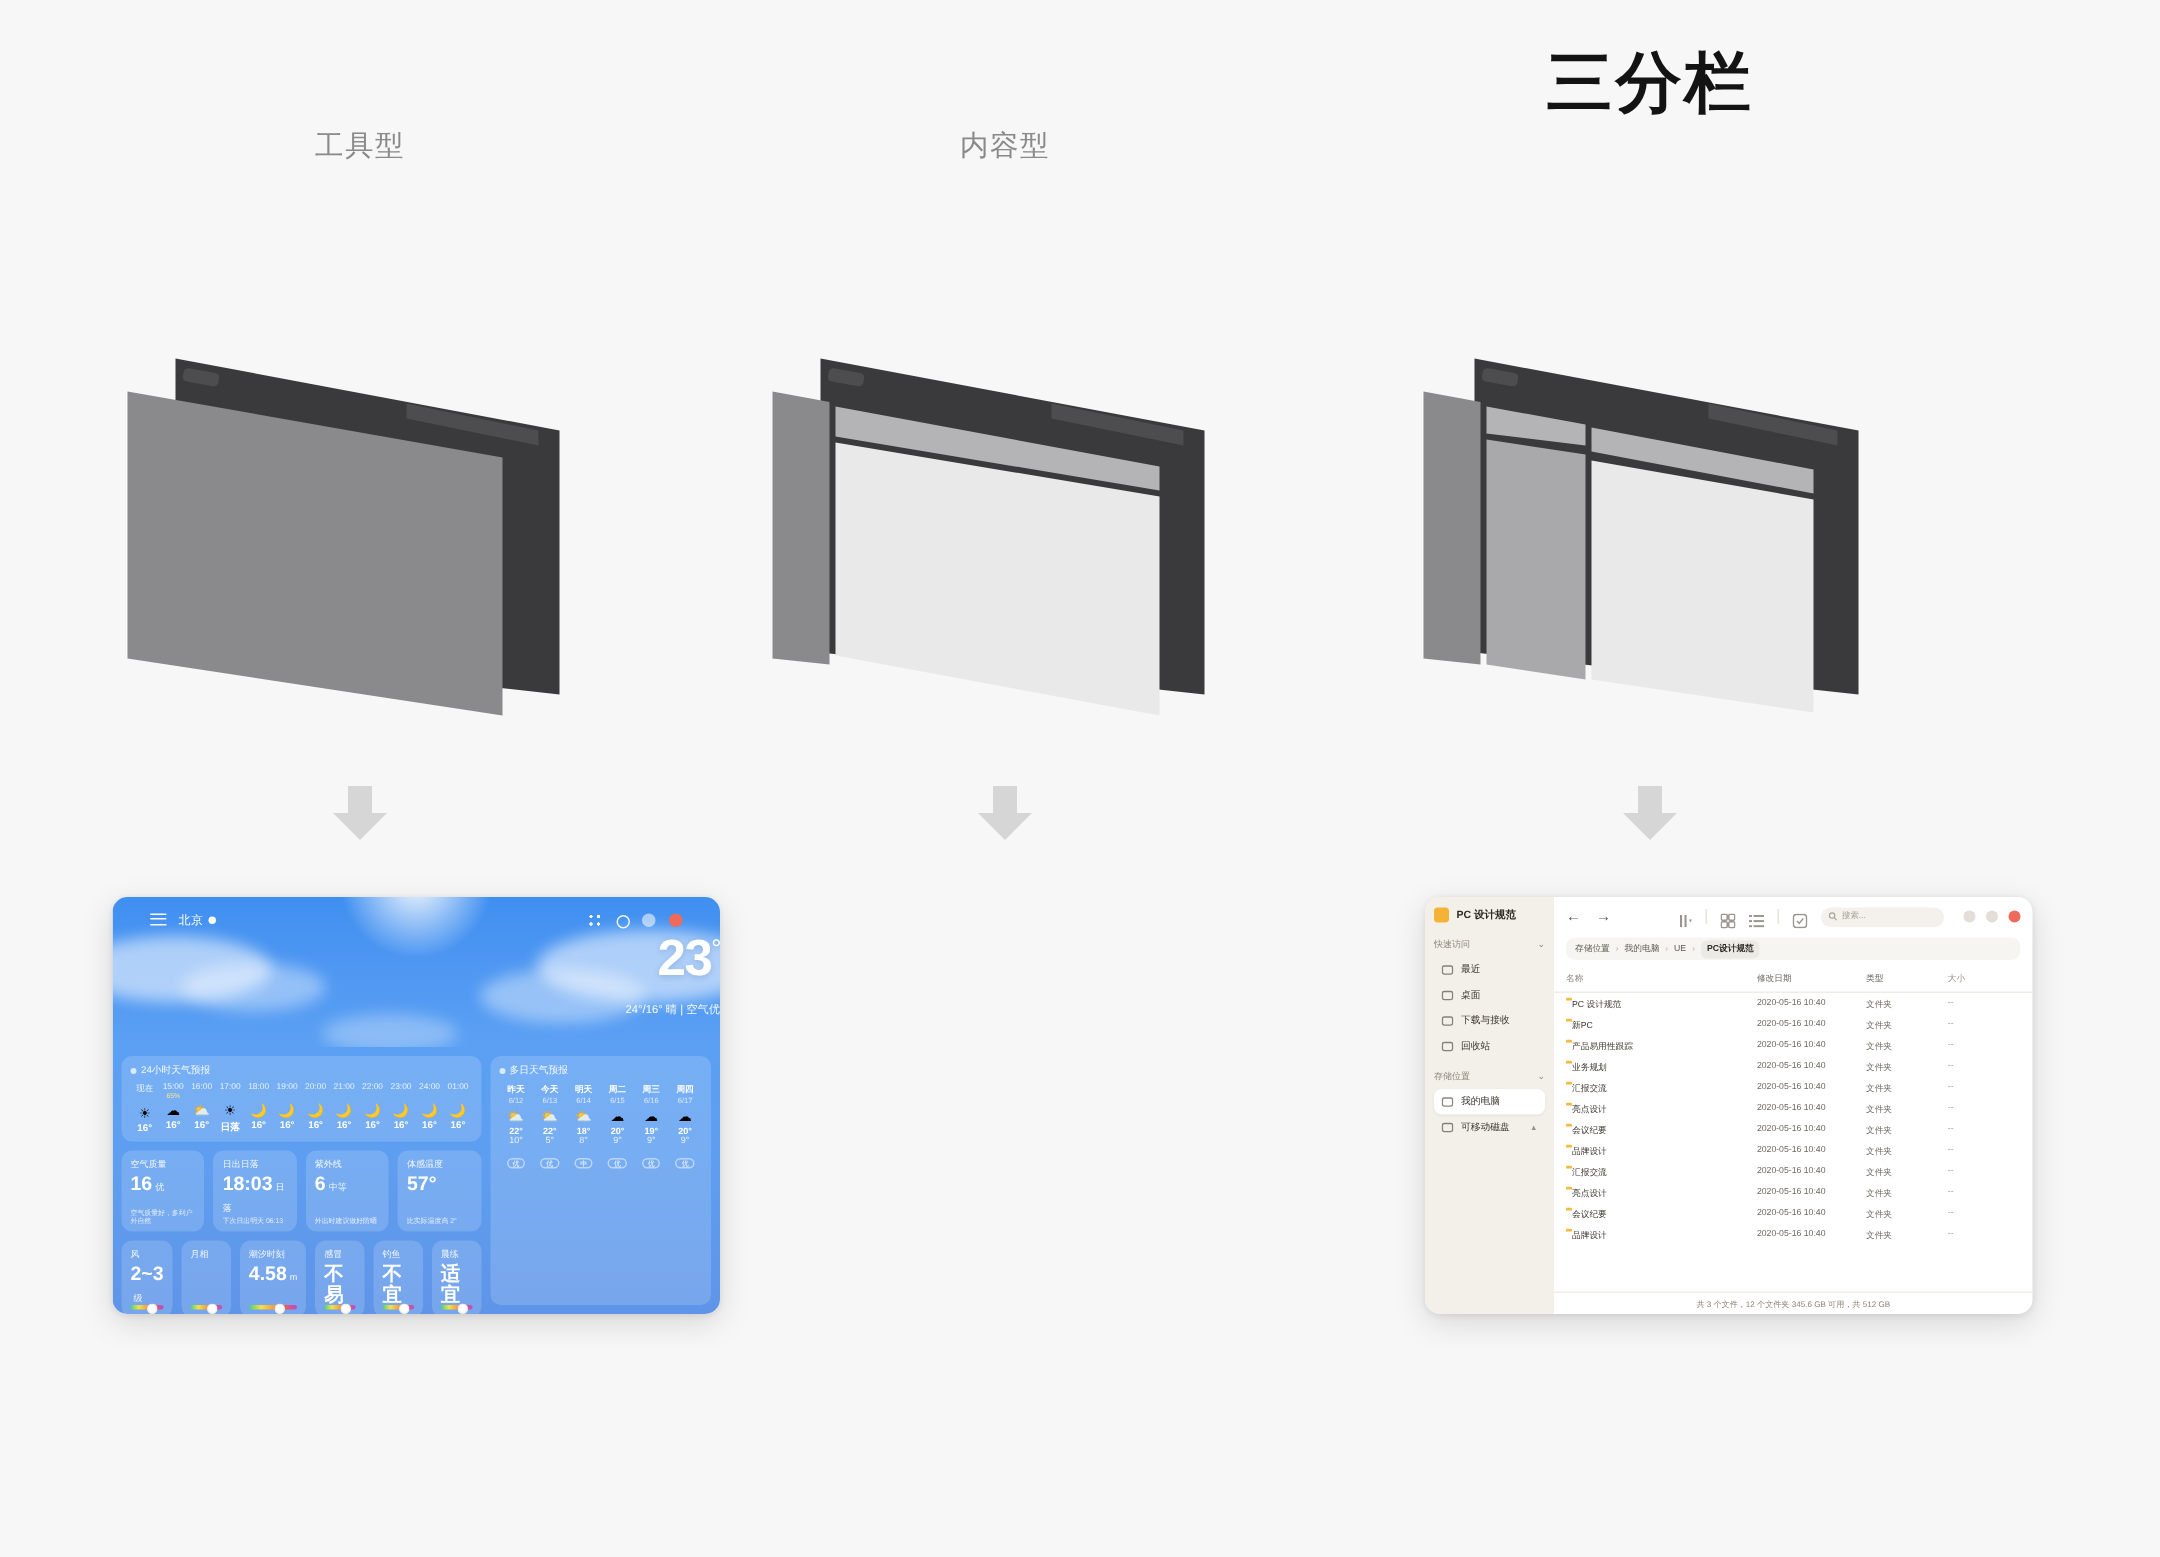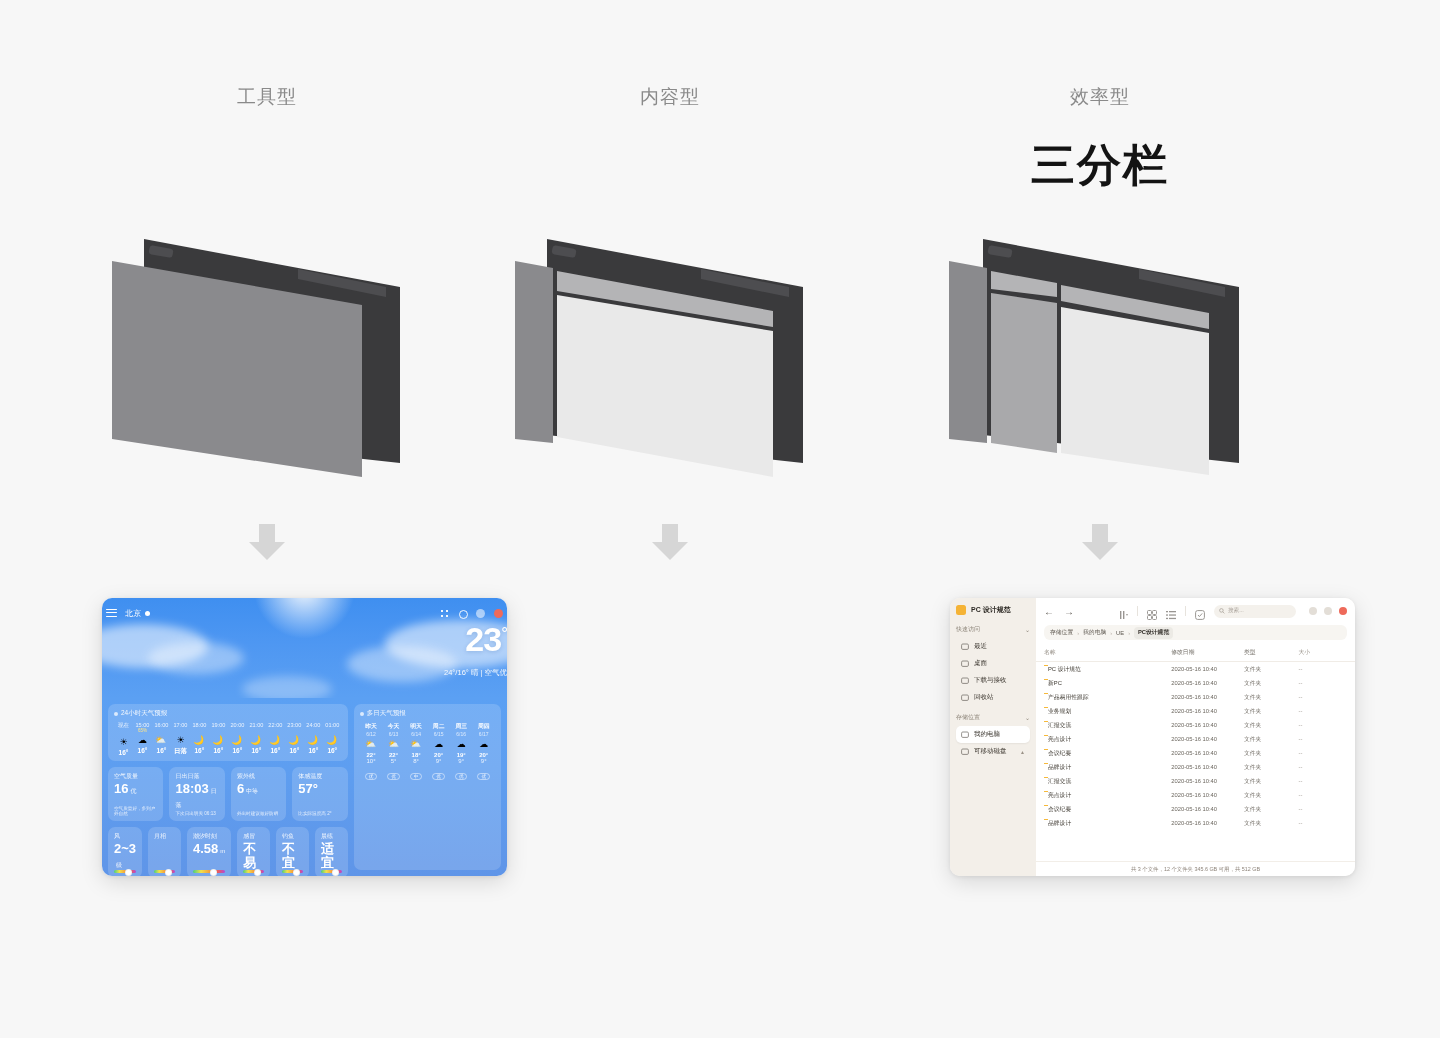--- a/index.html
+++ b/index.html
@@ -6,21 +6,21 @@
   html, body {
     width: 1440px; height: 1038px;
     background: #f7f7f7;
     font-family: "Liberation Sans", "DejaVu Sans", sans-serif;
     overflow: hidden;
   }
   .page { position: relative; width: 1440px; height: 1038px; }
 
   
   .col { position: absolute; top: 0; width: 480px; height: 1038px; }
-  .col1 { left: 0; margin-left: 27px; }
+  .col1 { left: 0; }
   .col2 { left: 430px; }
   .col3 { left: 860px; }
 
   .kicker {
     text-align: center; color: #8a8a8a; font-size: 19px;
     letter-spacing: 1px; margin-top: 84px; font-weight: 400;
   }
   .headline {
     text-align: center; color: #131313; font-size: 44px;
     font-weight: 700; letter-spacing: 2px; margin-top: 26px;
@@ -48,21 +48,21 @@
       radial-gradient(circle at 50% -10%, rgba(255,255,255,.95) 0%, rgba(255,255,255,0) 22%),
       linear-gradient(180deg,#3f8ff0 0%, #4e97f2 45%, #5ba0f3 100%);
     overflow: hidden;
   }
   .cloud {
     position: absolute; background: rgba(255,255,255,.55);
     border-radius: 50%; filter: blur(5px);
   }
   .wx-top {
     position: absolute; top: 7px; left: 0; right: 0; height: 16px;
-    display: flex; align-items: center; padding: 0 4px; z-index: 5;
+    display: flex; align-items: center; padding: 0 25px; z-index: 5;
   }
   .wx-menu { width: 11px; height: 9px; position: relative; }
   .wx-menu i { position: absolute; left: 0; width: 11px; height: 1.4px; background: #fff; border-radius: 1px;}
   .wx-menu i:nth-child(1){top:0} .wx-menu i:nth-child(2){top:3.6px} .wx-menu i:nth-child(3){top:7.2px}
   .wx-city { color:#fff; font-size: 8px; margin-left: 8px; font-weight: 500; letter-spacing:.3px;}
   .wx-pin { width: 5px; height:5px; border-radius:50%; background:#fff; display:inline-block; margin-left:3px; vertical-align:middle;}
   .wx-winbtns { margin-left: auto; display:flex; align-items:center; gap:9px; }
   .wx-ic { width: 9px; height: 9px; opacity:.92; position:relative;}
   .wx-ic.grid::before{content:"";position:absolute;inset:0;
     background:
@@ -625,21 +625,20 @@
               </div>
             </div>
 
           <div class="fm-status">共 3 个文件，12 个文件夹    345.6 GB 可用，共 512 GB</div>
         </div>
       </div>
     </div>
   </div>
 
   <div class="col col3">
-    <div class="kicker">效率型</div>
     <div class="headline">三分栏</div>
 
     <div class="illus">
       <svg width="330" height="280" viewBox="0 0 330 280">
         <path d="M48 14 L304 62 L304 238 L48 210 Z" fill="#3a3a3c"></path>
         <rect x="54" y="20" width="24" height="9" rx="3" fill="#4d4d50" transform="rotate(10 54 20)"></rect>
         <path d="M204 44 L290 62 L290 72 L204 54 Z" fill="#4d4d50"></path>
         <path d="M14 36 L52 43 L52 218 L14 214 Z" fill="#8a8a8d"></path>
         <path d="M56 46 L122 58 L122 72 L56 64 Z" fill="#b4b4b6"></path>
         <path d="M56 68 L122 78 L122 228 L56 218 Z" fill="#a9a9ab"></path>

